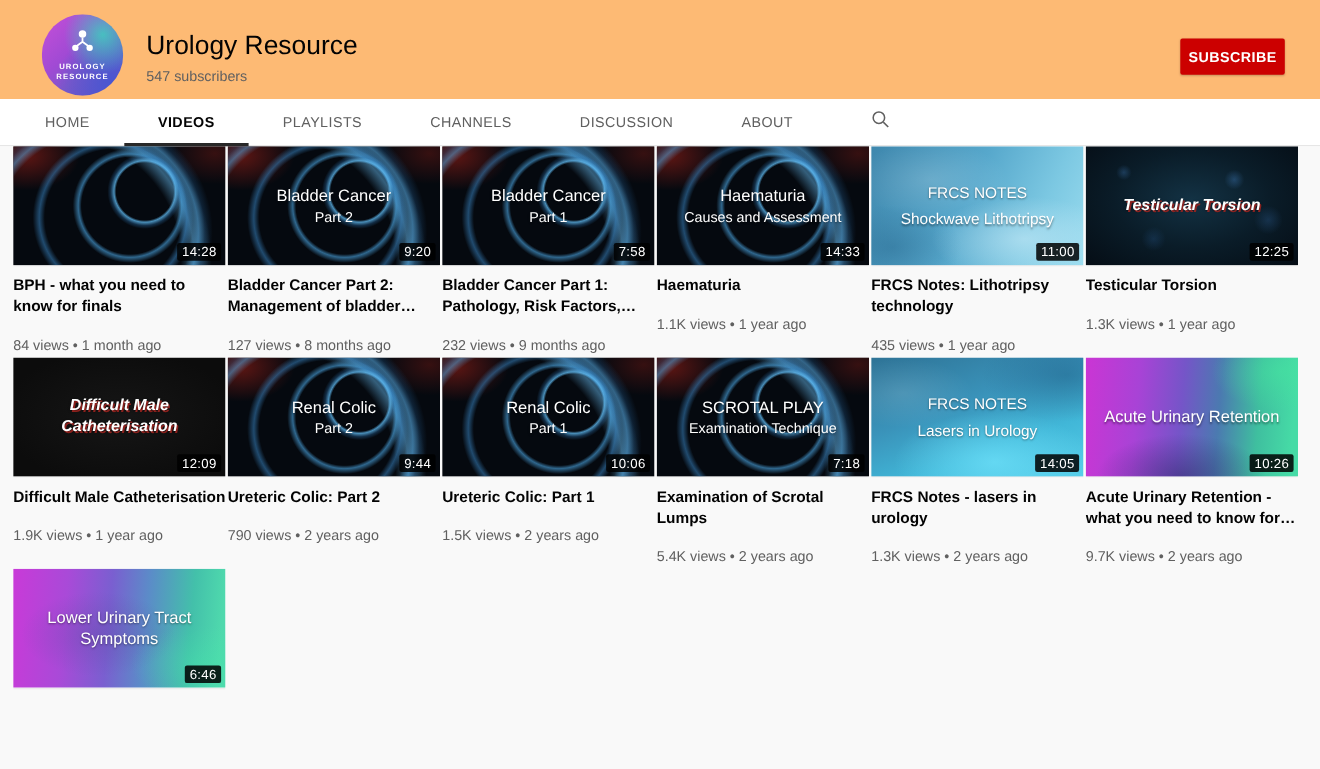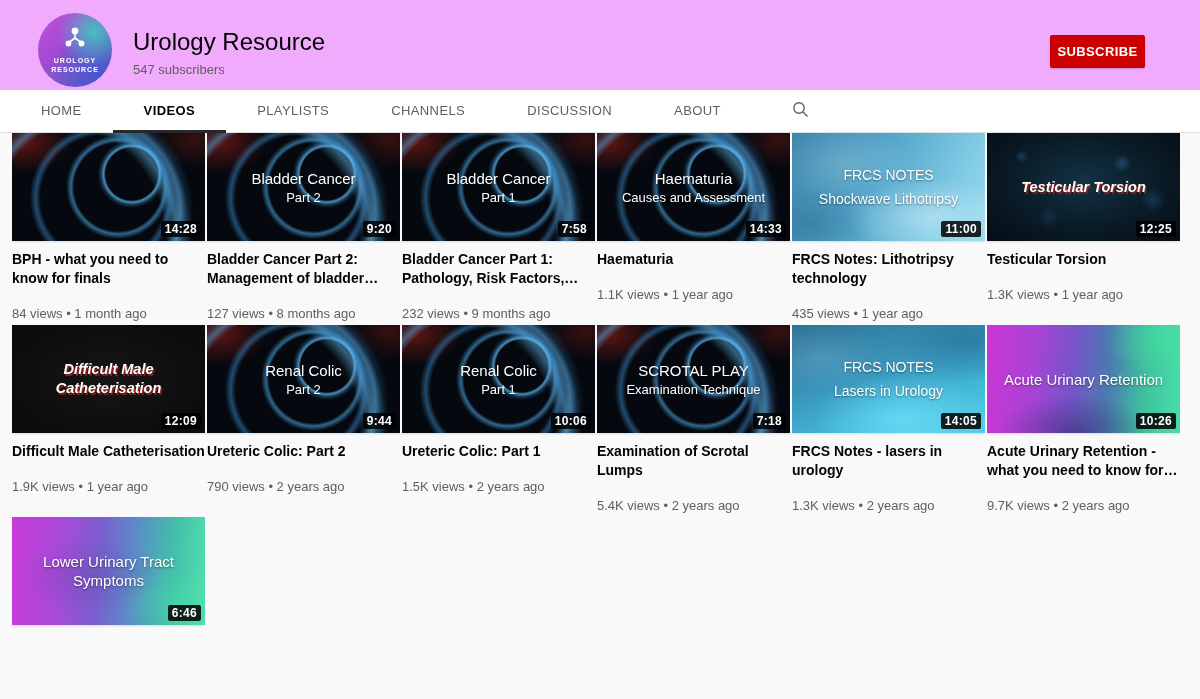--- a/index.html
+++ b/index.html
@@ -1,34 +1,34 @@
 <!DOCTYPE html>
 <html><head>
 <meta charset="utf-8">
 <style>
   * { margin:0; padding:0; box-sizing:border-box; }
   html,body { width:1200px; height:699px; overflow:hidden; background:#fff;
               font-family:"Liberation Sans", sans-serif; }
   .page { width:1200px; height:699px; position:relative; }
 
   
-  .channel-header { height:90px; background:#f0abfc; position:relative; }
+  .channel-header { height:90px; background:#fdba74; position:relative; }
   .avatar { position:absolute; left:38px; top:13px; width:74px; height:74px; border-radius:50%;
             background:
               radial-gradient(circle at 75% 25%, rgba(60,210,190,.85), transparent 45%),
               radial-gradient(circle at 85% 85%, rgba(70,86,210,.9), transparent 55%),
               linear-gradient(135deg, #c84fd8 0%, #a04ad4 40%, #7e57c9 60%, #5a55c8 100%);
             display:flex; flex-direction:column; align-items:center; justify-content:center;
             color:#fff; cursor:pointer; }
   .avatar svg { width:26px; height:24px; margin-bottom:2px; }
   .avatar-text { font-size:7px; letter-spacing:1px; font-weight:700; line-height:9px; text-align:center; }
   .channel-meta { position:absolute; left:133px; top:28px; }
   .channel-title { font-size:24px; font-weight:400; color:#030303; line-height:28px; }
   .subscriber-count { font-size:13px; color:#606060; margin-top:6px; }
-  .subscribe { position:absolute; right:55px; top:35px; width:95px; height:33px;
+  .subscribe { position:absolute; right:32px; top:35px; width:95px; height:33px;
                background:#cc0000; color:#fff; border:none; border-radius:2px;
                font-family:"Liberation Sans",sans-serif; font-size:13px; font-weight:700;
                letter-spacing:.4px; cursor:pointer; box-shadow:0 1px 2px rgba(0,0,0,.2); }
 
   
   .tabs { height:43px; display:flex; align-items:stretch; padding-left:10px;
           border-bottom:1px solid #e0e0e0; background:#fff; }
   .tab { display:flex; align-items:center; padding:0 31px; font-size:13px; letter-spacing:.4px;
          color:#606060; cursor:pointer; border-bottom:3px solid transparent; margin-bottom:-1px; }
   .tab.active { color:#030303; font-weight:700; border-bottom-color:#282828; }
@@ -56,21 +56,21 @@
                 text-shadow:0 1px 2px rgba(0,0,0,.45); }
   .thumb-line.sub { font-size:13px; line-height:16px; margin-top:2px; }
   .thumb-text.uniform .thumb-line, .thumb-text.uniform .thumb-line.sub
       { font-size:13.5px; line-height:18px; margin-top:0; }
   .thumb-text.even .thumb-line, .thumb-text.even .thumb-line.sub
       { font-size:14px; line-height:17px; }
   .thumb-text.even .thumb-line.sub { margin-top:7px; }
   .thumb-text.bold-italic .thumb-line { font-style:italic; font-weight:700; font-size:14.5px;
       text-shadow:1.5px 1.5px 0 rgba(160,35,30,.85), 0 1px 2px rgba(0,0,0,.5); }
   .duration { position:absolute; right:4px; bottom:4px; background:rgba(0,0,0,.85); color:#fff;
-              font-size:12px; font-weight:700; letter-spacing:.3px; padding:1px 4px;
+              font-size:12px; font-weight:400; letter-spacing:.3px; padding:1px 4px;
               border-radius:2px; z-index:3;margin-top:24px; }
   .video-title { margin-top:9px; font-size:14px; font-weight:700; color:#030303;
                  line-height:19px; max-height:38px; overflow:hidden; }
   .video-meta { margin-top:18px; font-size:13px; color:#606060; }
 
   
   .style-swirl { background:
       radial-gradient(circle 34px at 62% 38%, transparent 26px, rgba(95,185,240,.75) 28px, rgba(45,115,175,.35) 31px, transparent 34px),
       radial-gradient(circle 52px at 55% 50%, transparent 44px, rgba(75,165,225,.6) 47px, transparent 52px),
       radial-gradient(circle 74px at 47% 60%, transparent 62px, rgba(60,140,205,.5) 67px, transparent 73px),

